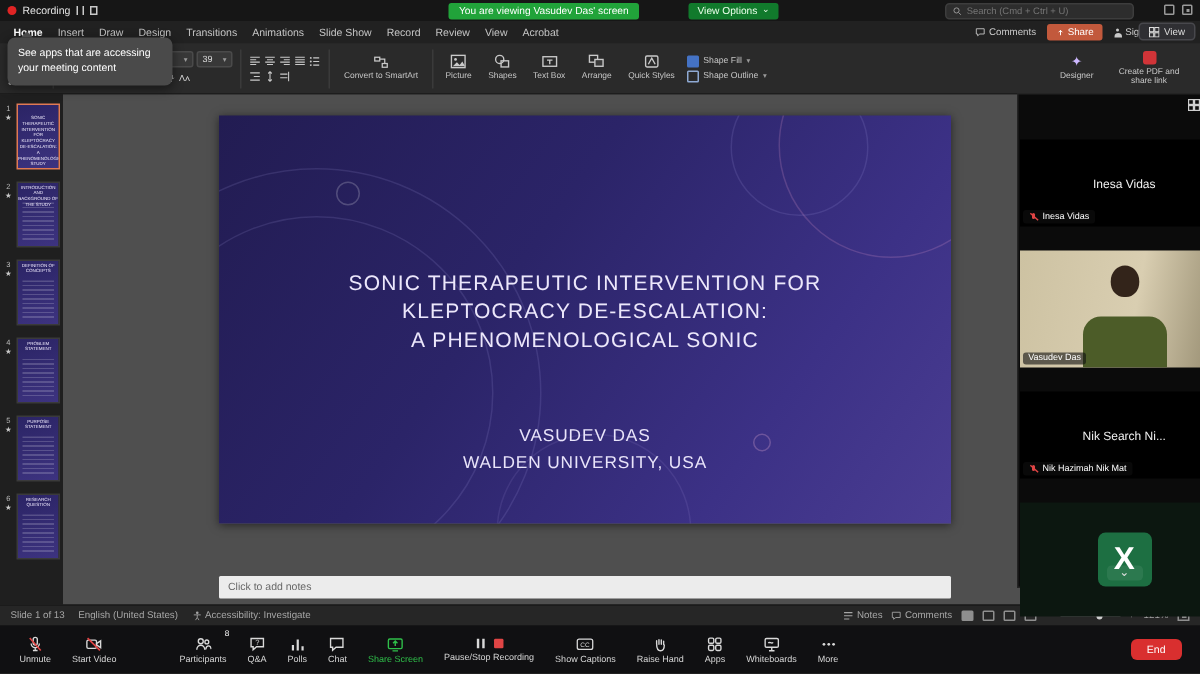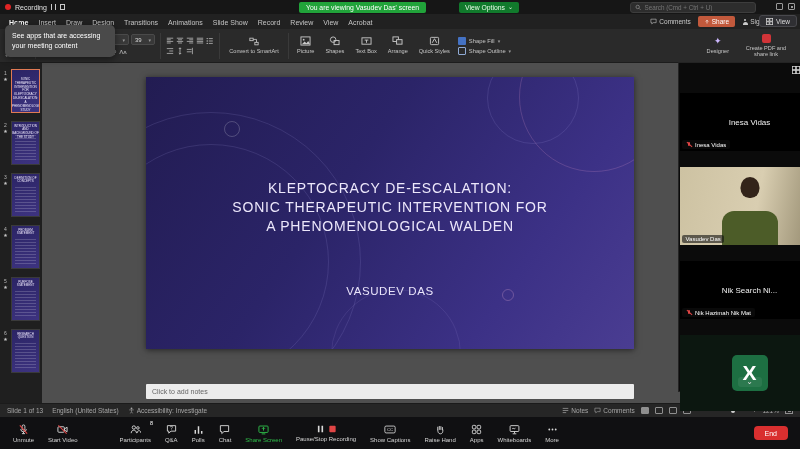--- a/index.html
+++ b/index.html
@@ -442,26 +442,27 @@
         <div>
           <div class="circ c1"></div>
             <div class="circ c2"></div>
             <div class="circ c3"></div>
           <div class="circ c4"></div>
             <div class="circ c5"></div>
             <div class="circ c6"></div>
             <div class="circ c7"></div>
         </div>
         <div class="slide-title">
+          <div>SONIC THERAPEUTIC INTERVENTION FOR</div>
           <div>KLEPTOCRACY DE-ESCALATION:</div>
-          <div>SONIC THERAPEUTIC INTERVENTION FOR</div>
-          <div>A PHENOMENOLOGICAL WALDEN</div>
+          <div>A PHENOMENOLOGICAL SONIC</div>
         </div>
         <div class="slide-author">
           <div>VASUDEV DAS</div>
+          <div>WALDEN UNIVERSITY, USA</div>
         </div>
       </div>
       <div class="notes">Click to add notes</div>
     </div>
   </div>
 
   <div class="statusbar">
     <span>Slide 1 of 13</span>
     <span>English (United States)</span>
     <span class="sb-btn">

